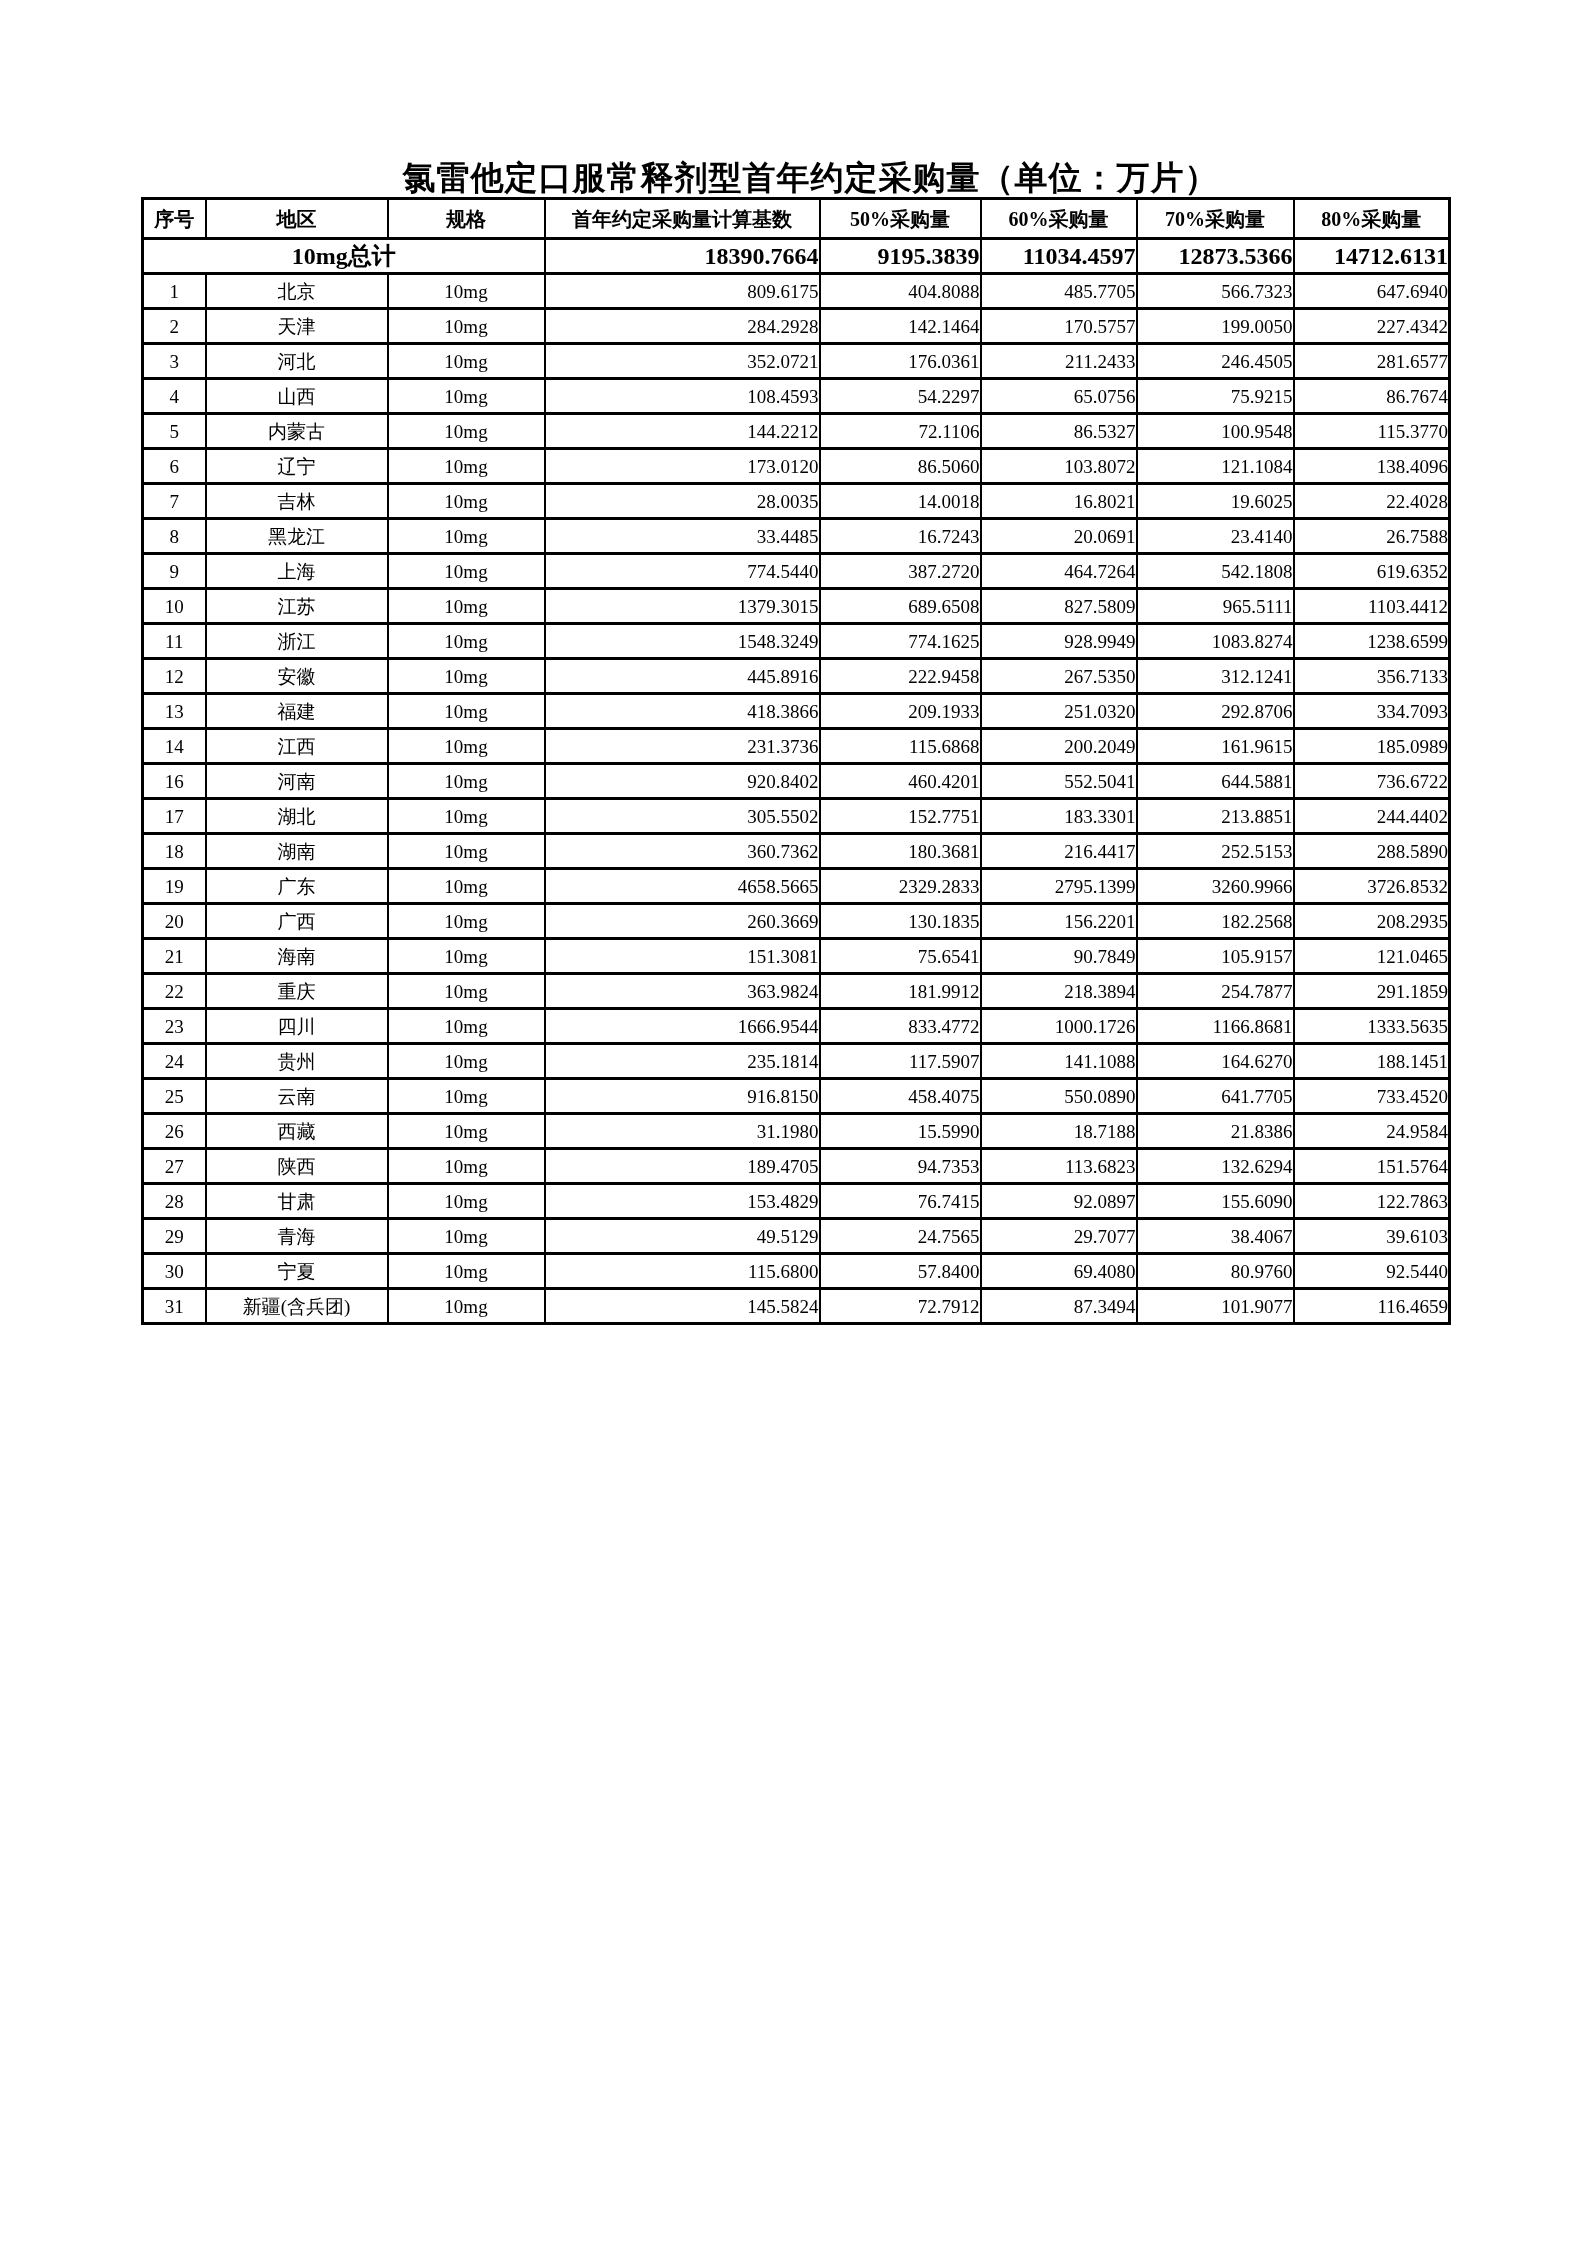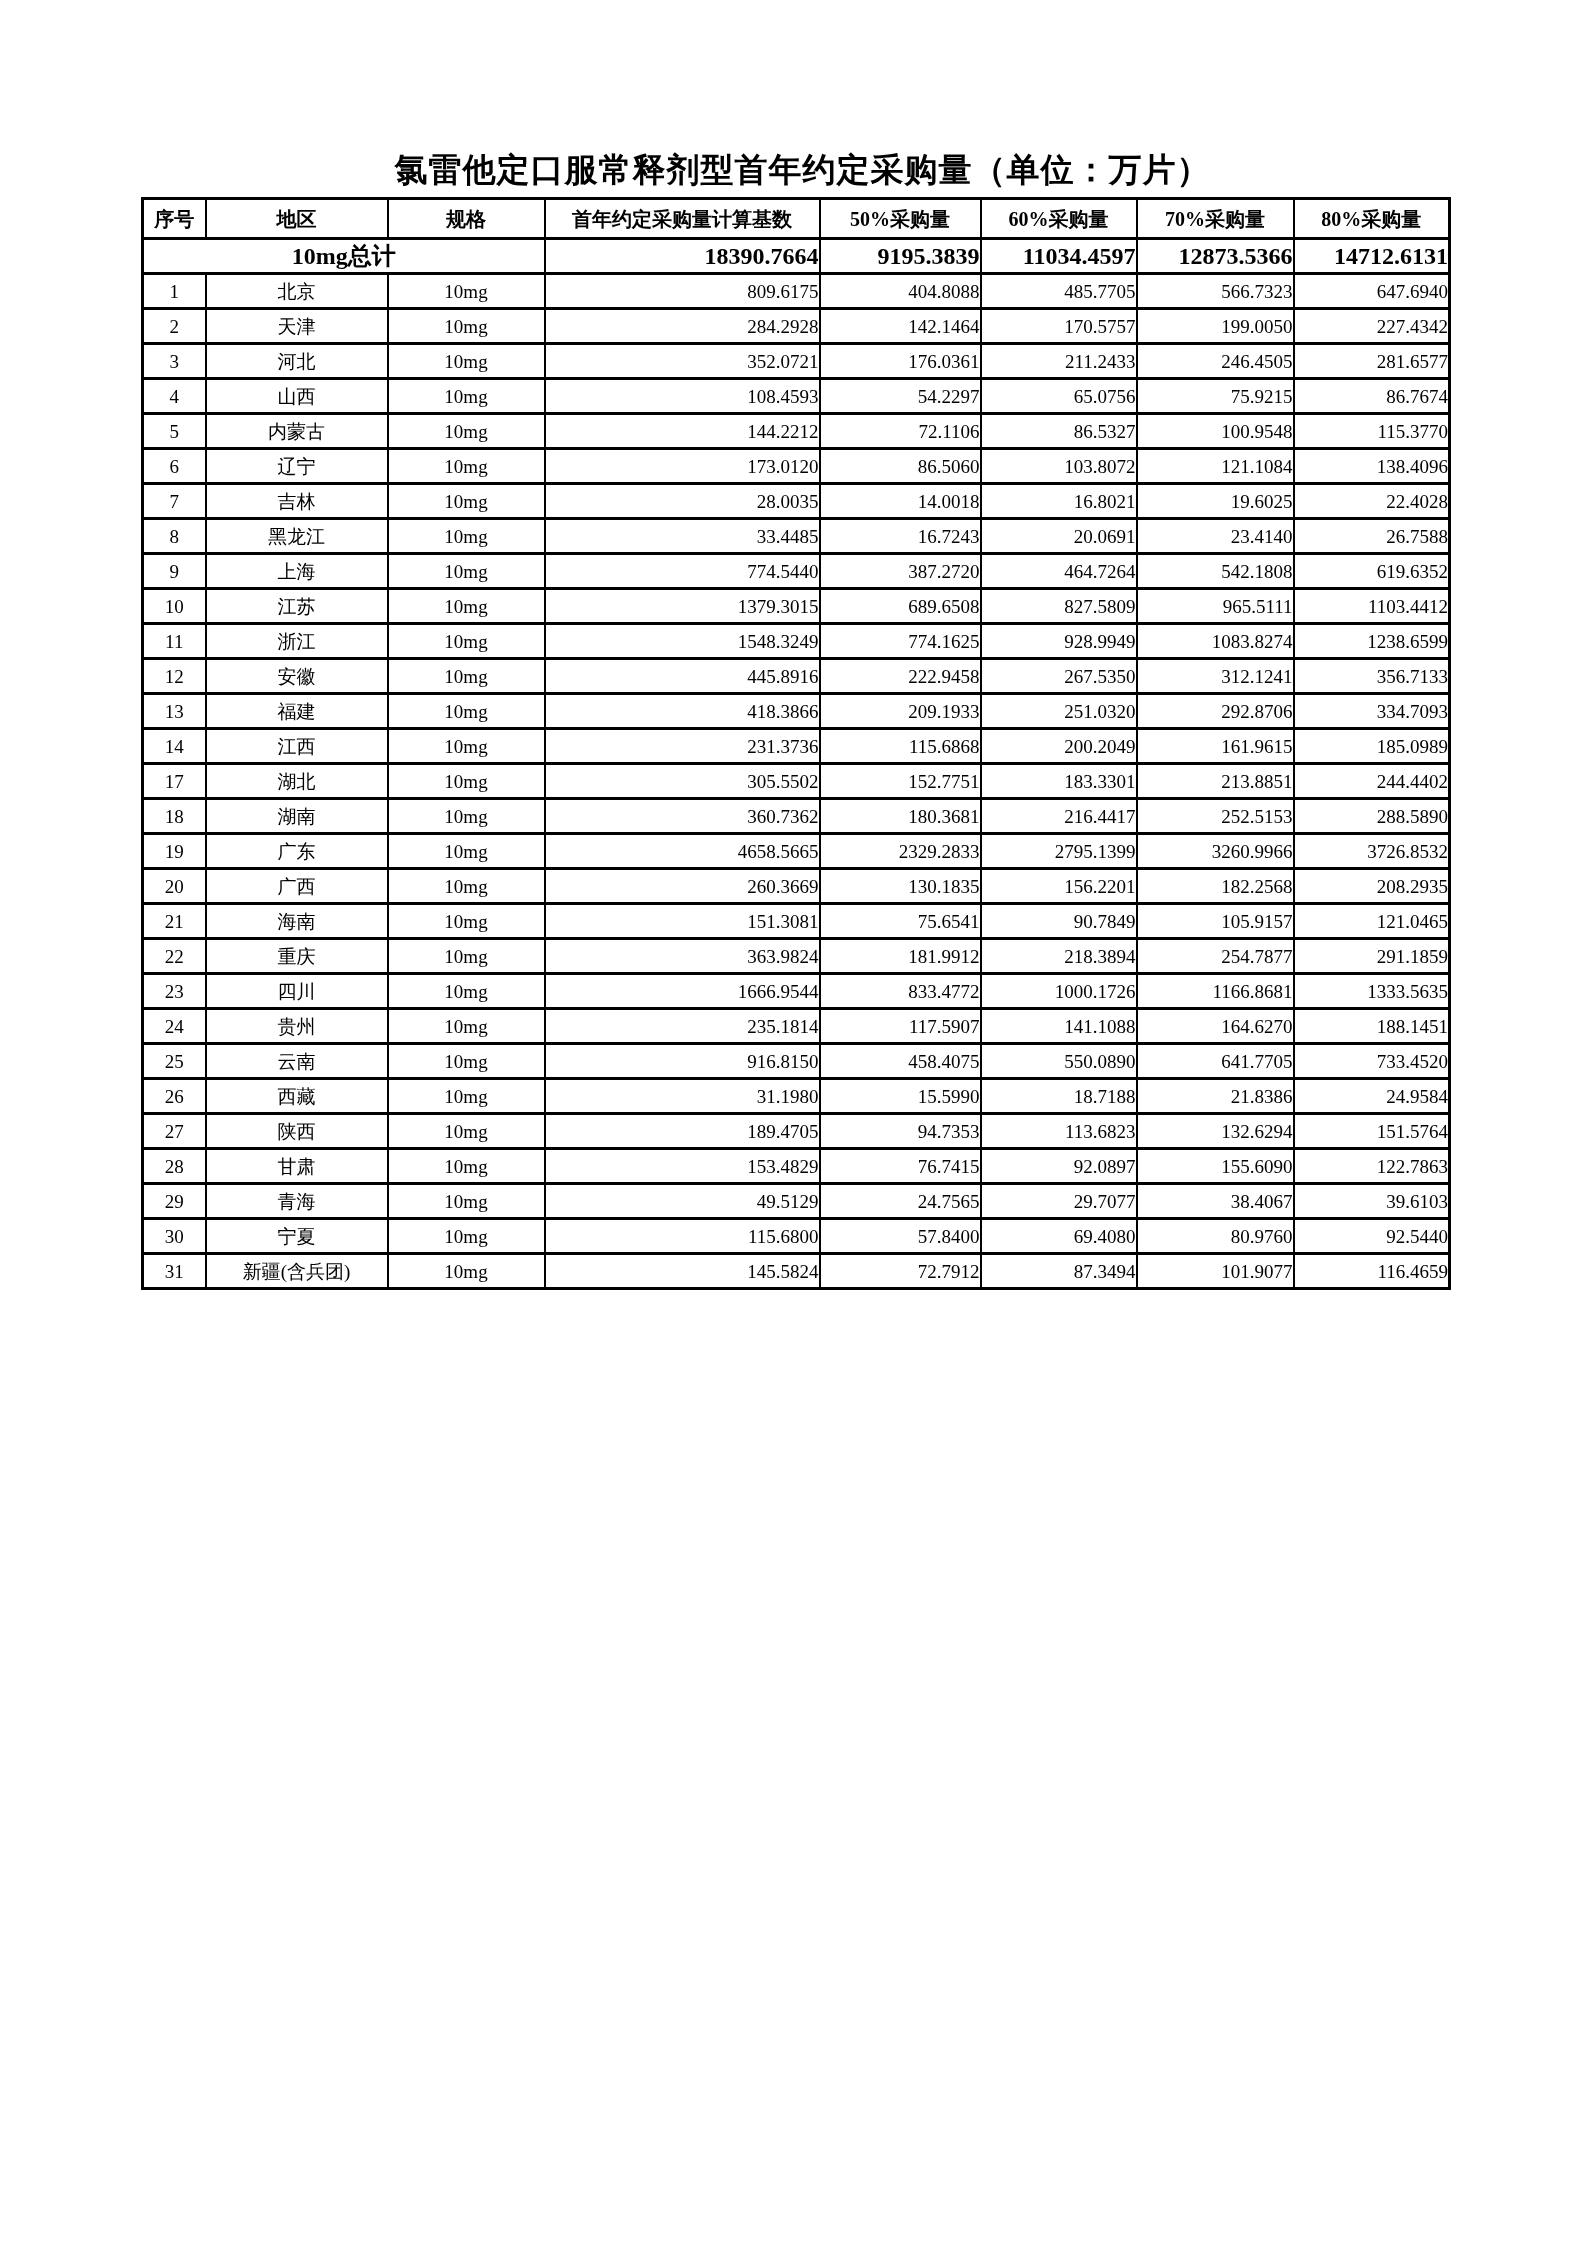--- a/index.html
+++ b/index.html
@@ -3,21 +3,21 @@
 <meta charset="utf-8">
 <style>
   html,body{margin:0;padding:0;background:#ffffff;}
   body{
     width:1587px;height:2245px;
     font-family:"Liberation Serif", serif;
     color:#000;
   }
   .page{position:relative;width:1587px;height:2245px;background:#fff;overflow:hidden;}
   .doc-title{
-    position:absolute;left:141px;top:140px;width:1307px;margin:8px;
+    position:absolute;left:141px;top:140px;width:1307px;margin:16px;
     text-align:center;
     font-size:33px;font-weight:bold;
     font-family:"Liberation Sans", sans-serif;
     letter-spacing:1px;
     white-space:nowrap;
   }
   table.grid{
     position:absolute;left:141px;top:197px;width:1307px;
     border-collapse:collapse;table-layout:fixed;
     border:3px solid #000;
@@ -209,20 +209,30 @@
           <td class="c">14</td>
           <td class="c">江西</td>
           <td class="c">10mg</td>
           <td class="n">231.3736</td>
           <td class="n">115.6868</td>
           <td class="n">200.2049</td>
           <td class="n">161.9615</td>
           <td class="n">185.0989</td>
         </tr>
         <tr>
+          <td class="c">16</td>
+          <td class="c">河南</td>
+          <td class="c">10mg</td>
+          <td class="n">920.8402</td>
+          <td class="n">460.4201</td>
+          <td class="n">552.5041</td>
+          <td class="n">644.5881</td>
+          <td class="n">736.6722</td>
+        </tr>
+        <tr>
           <td class="c">17</td>
           <td class="c">湖北</td>
           <td class="c">10mg</td>
           <td class="n">305.5502</td>
           <td class="n">152.7751</td>
           <td class="n">183.3301</td>
           <td class="n">213.8851</td>
           <td class="n">244.4402</td>
         </tr>
         <tr>

